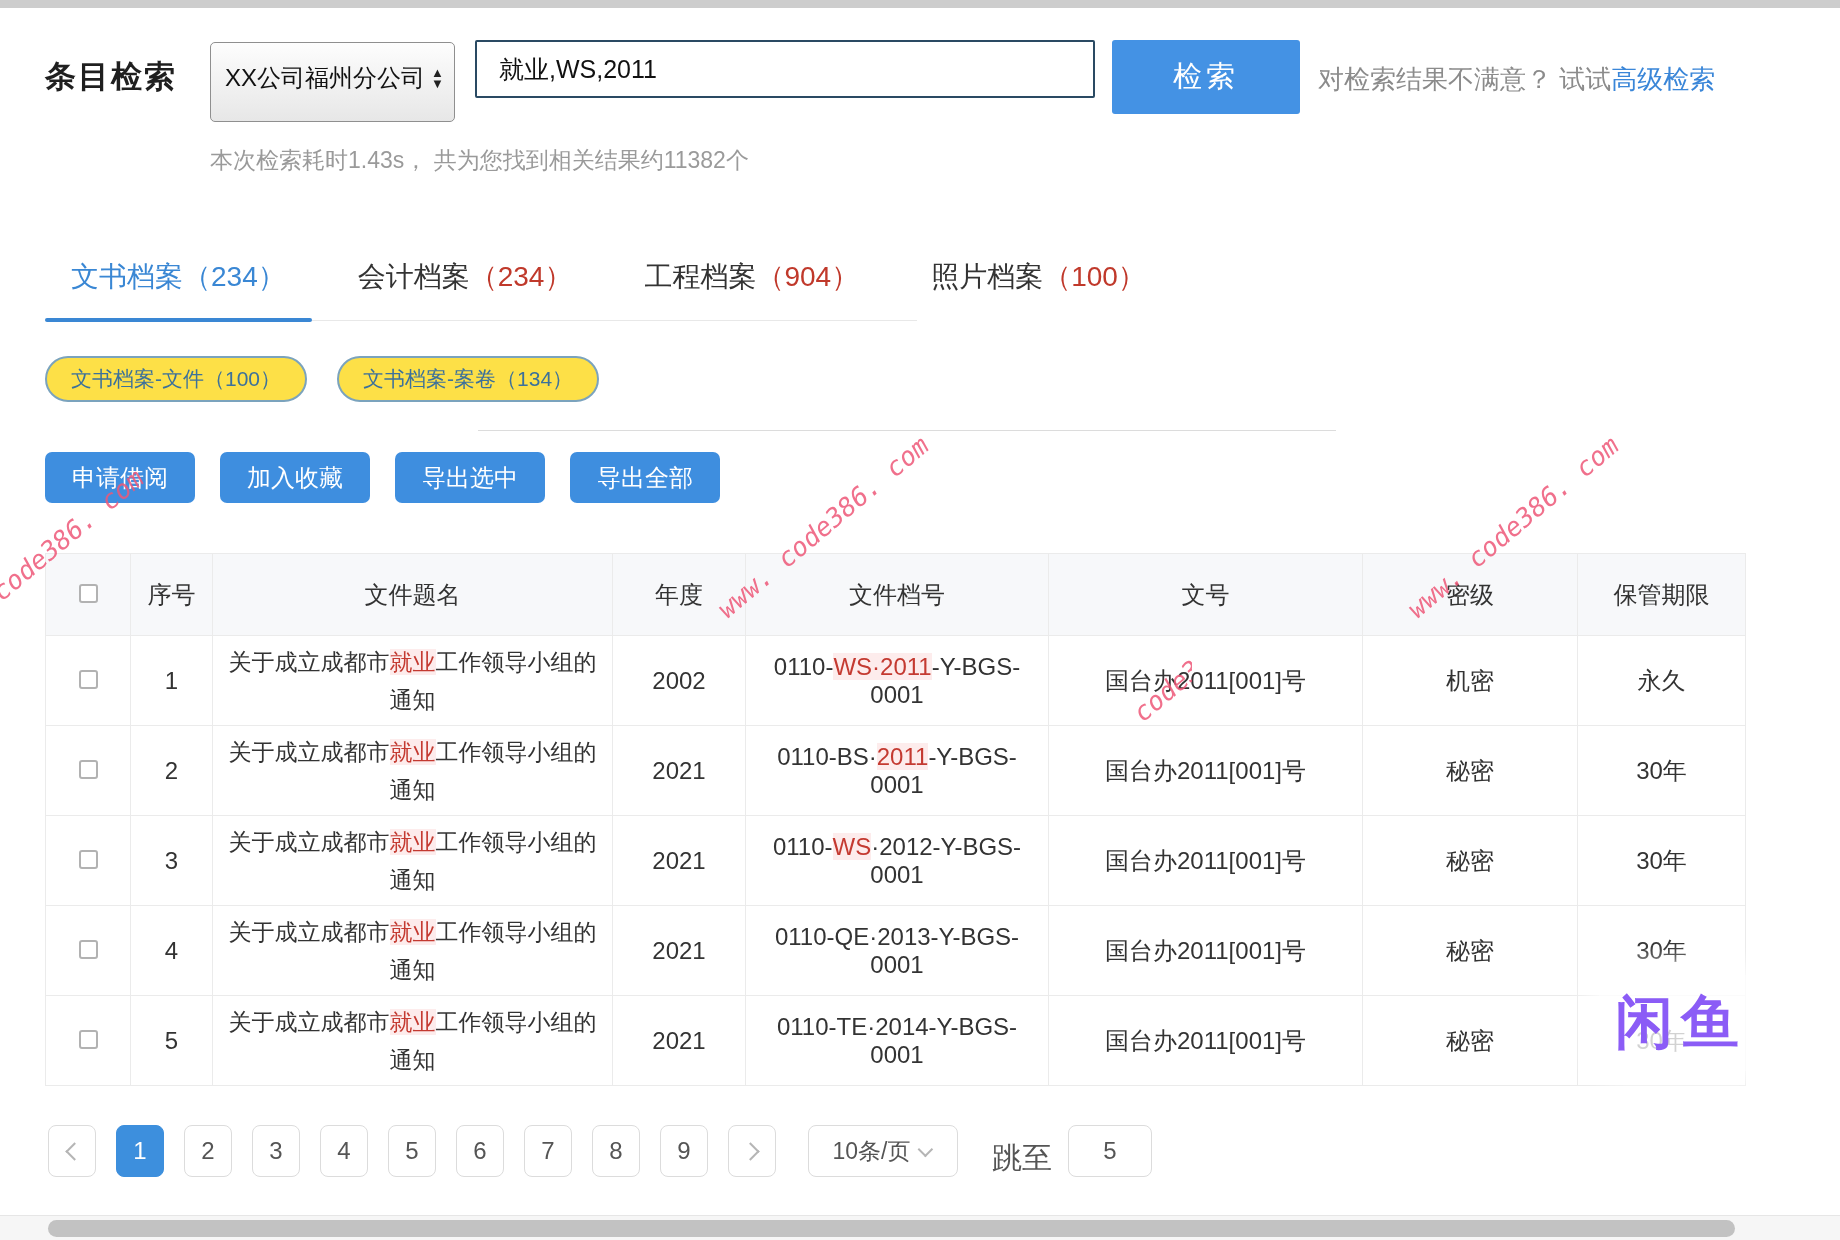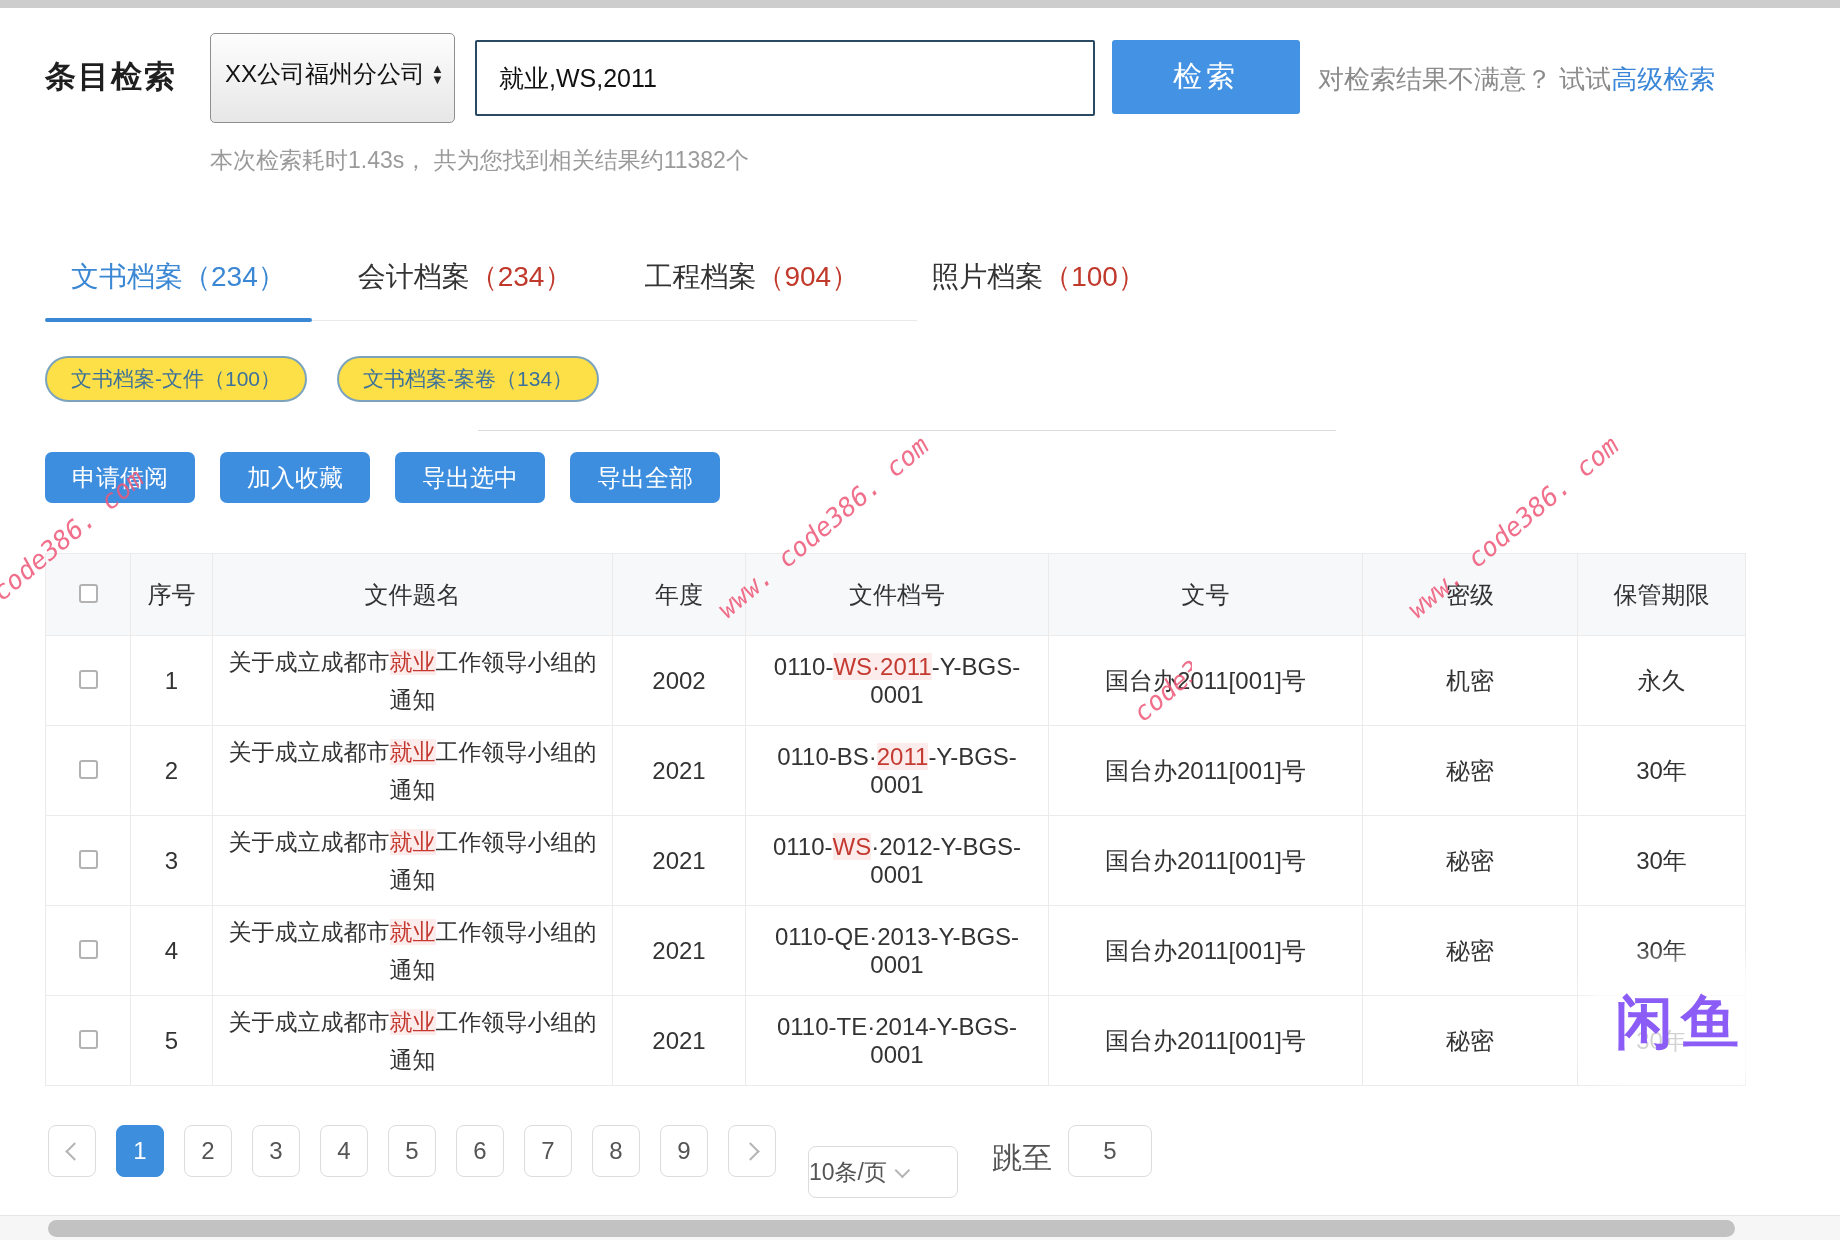--- a/index.html
+++ b/index.html
@@ -4,26 +4,26 @@
 <style>
   * { margin:0; padding:0; box-sizing:border-box; }
   html,body { background:#fff; }
   body { font-family:"Liberation Sans", sans-serif; }
   #page { position:relative; width:1840px; height:1240px; background:#fff; overflow:hidden; }
 
   .topstrip { position:absolute; left:0; top:0; width:1840px; height:8px; background:#cdcdcd; }
 
   
   .search-label { position:absolute; left:45px; top:56px; font-size:31px; font-weight:bold; color:#1f1f1f; letter-spacing:2px; }
-  .company-select { position:absolute; left:210px; top:33px; width:245px; height:90px;
+  .company-select { position:absolute; left:210px; top:42px; width:245px; height:80px;
     background:linear-gradient(#fdfdfd,#e7e7e7); border:1px solid #8f8f8f; border-radius:5px;
     display:flex; align-items:center; padding:0 12px 9px 14px; cursor:pointer; }
   .company-select .val { font-size:24px; color:#111; flex:1; white-space:nowrap; }
   .spinner { display:flex; flex-direction:column; line-height:11px; font-size:13px; color:#222; margin-left:6px; }
-  .search-input { position:absolute; left:475px; top:40px; width:620px; height:76px;
+  .search-input { position:absolute; left:475px; top:40px; width:620px; height:58px;
     border:2px solid #2a4a63; border-radius:2px; font-size:25px; color:#111; padding:0 0 0 22px;
     font-family:"Liberation Sans", sans-serif; outline:none; background:#fff; }
   .search-btn { position:absolute; left:1112px; top:40px; width:188px; height:74px;
     background:#4492e4; color:#fff; font-size:29px; letter-spacing:4px; border:none; border-radius:3px;
     cursor:pointer; font-family:inherit; }
   .hint { position:absolute; left:1318px; top:62px; font-size:26px; color:#8b8b8b; white-space:nowrap; }
   .hint .link { color:#3a86d8; cursor:pointer;margin-top:17px; }
   .stats { position:absolute; left:210px; top:145px; font-size:23px; color:#9a9a9a; }
 
   
@@ -58,22 +58,22 @@
   .cbx { width:19px; height:19px; border:2px solid #b2b2b2; border-radius:3px; background:#fff; display:inline-block; cursor:pointer; }
 
   
   .pager-item { position:absolute; top:1125px; height:52px; width:48px; background:#fff; border:1px solid #dcdcdc;
     border-radius:8px; display:flex; align-items:center; justify-content:center; font-size:24px; color:#555; cursor:pointer; }
   .pager-item.active { background:#3d8fdd; border-color:#3d8fdd; color:#fff; }
   .chev { width:13px; height:13px; border-left:2px solid #b5b5b5; border-bottom:2px solid #b5b5b5; display:inline-block; }
   .chev.left  { transform:rotate(45deg); margin-left:4px; }
   .chev.right { transform:rotate(-135deg); margin-right:4px; }
   .size-select { position:absolute; left:808px; top:1125px; width:150px; height:52px; border:1px solid #dcdcdc;
-    border-radius:8px; background:#fff; display:flex; align-items:center; justify-content:flex-start; gap:12px;
-    font-size:23px; color:#555; cursor:pointer;margin-top:21px; }
+    border-radius:8px; background:#fff; display:flex; align-items:center; justify-content:center; gap:12px;
+    font-size:23px; color:#555; cursor:pointer; }
   .size-select .down { width:11px; height:11px; border-left:2px solid #b5b5b5; border-bottom:2px solid #b5b5b5;
     transform:rotate(-45deg) translateY(-3px); }
   .jump-label { position:absolute; left:992px; top:1138px; font-size:30px; color:#555; }
   .jump-input { position:absolute; left:1068px; top:1125px; width:84px; height:52px; border:1px solid #dcdcdc;
     border-radius:8px; text-align:center; font-size:24px; color:#555; outline:none; font-family:inherit; background:#fff; }
 
   
   .hscroll-track { position:absolute; left:0; top:1215px; width:1840px; height:25px; background:#f6f6f6; border-top:1px solid #e6e6e6; }
   .hscroll-thumb { position:absolute; left:48px; top:1220px; width:1687px; height:17px; background:#c2c2c2; border-radius:9px; cursor:pointer; }
 

